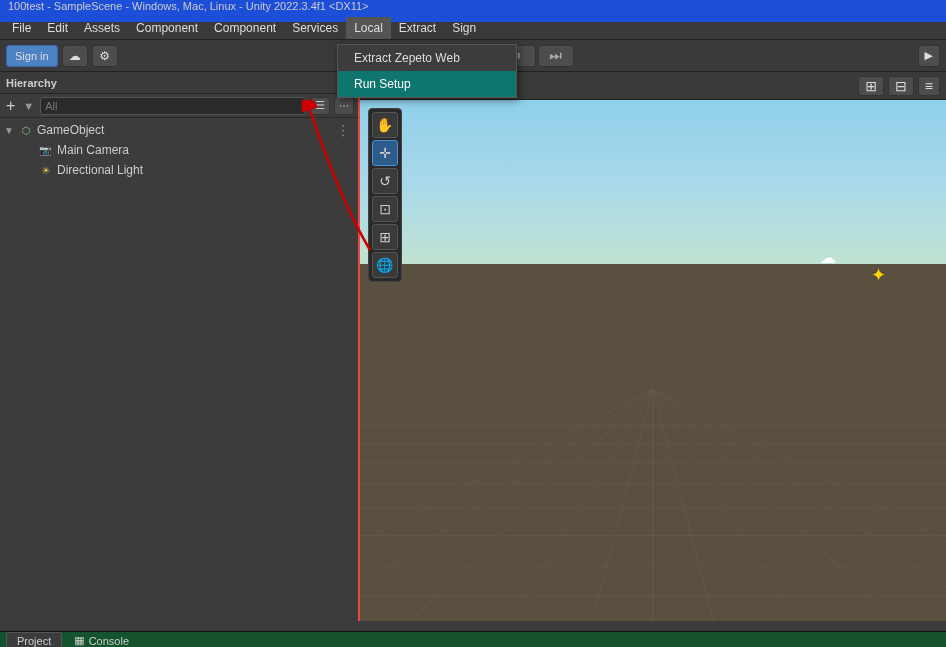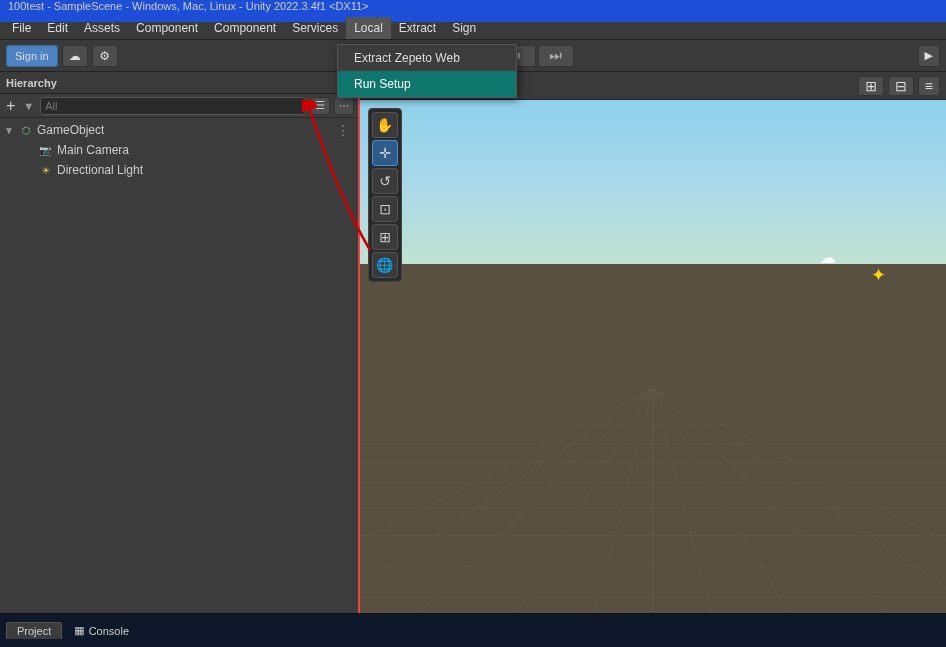--- a/index.html
+++ b/index.html
@@ -362,24 +362,24 @@
     #red-arrow {
       position: absolute;
       top: 100px;
       left: 280px;
       z-index: 150;
       pointer-events: none;
     }
 
     
     #status-bar {
-      background: #0f172a;
-      height: 34px;
-      display: flex;
-      align-items: center;
+      background: #14532d;
+      height: 16px;
+      display: flex;
+      align-items: flex-start;
       padding: 0 6px;
       gap: 2px;
       border-top: 1px solid #111;
       position: absolute;
       bottom: 0;
       left: 0;
       right: 0;
     }
     .status-tab {
       padding: 2px 10px;

